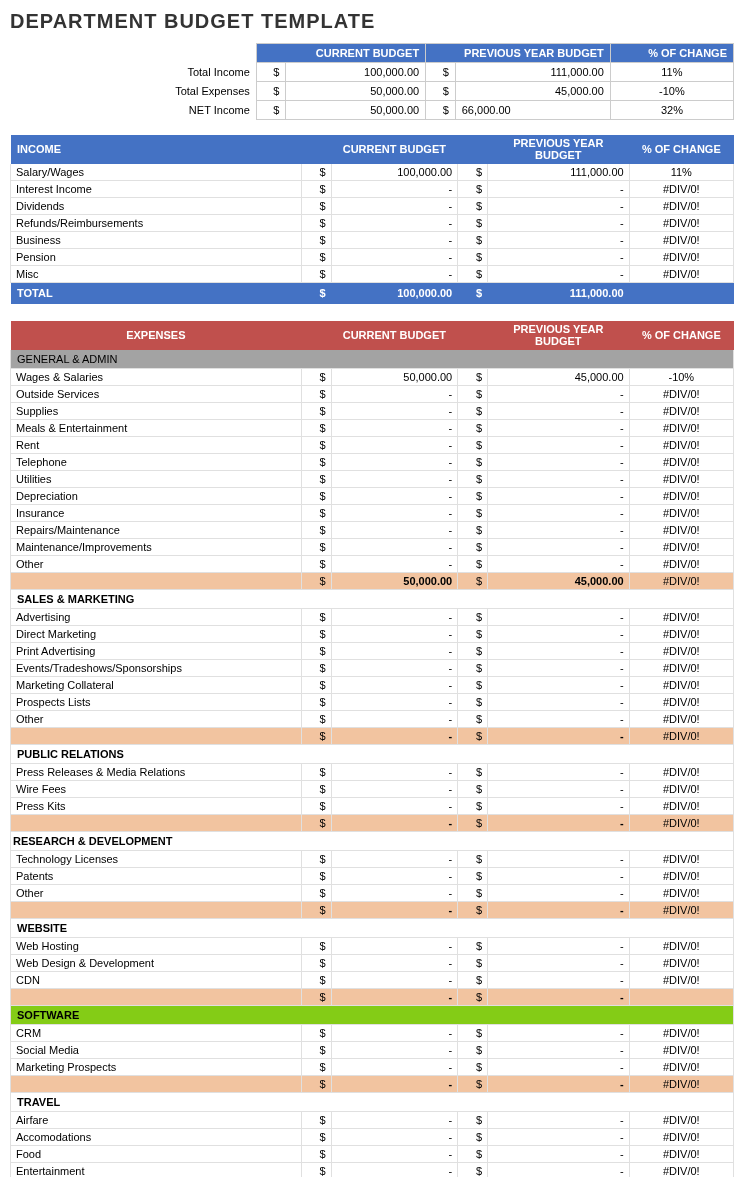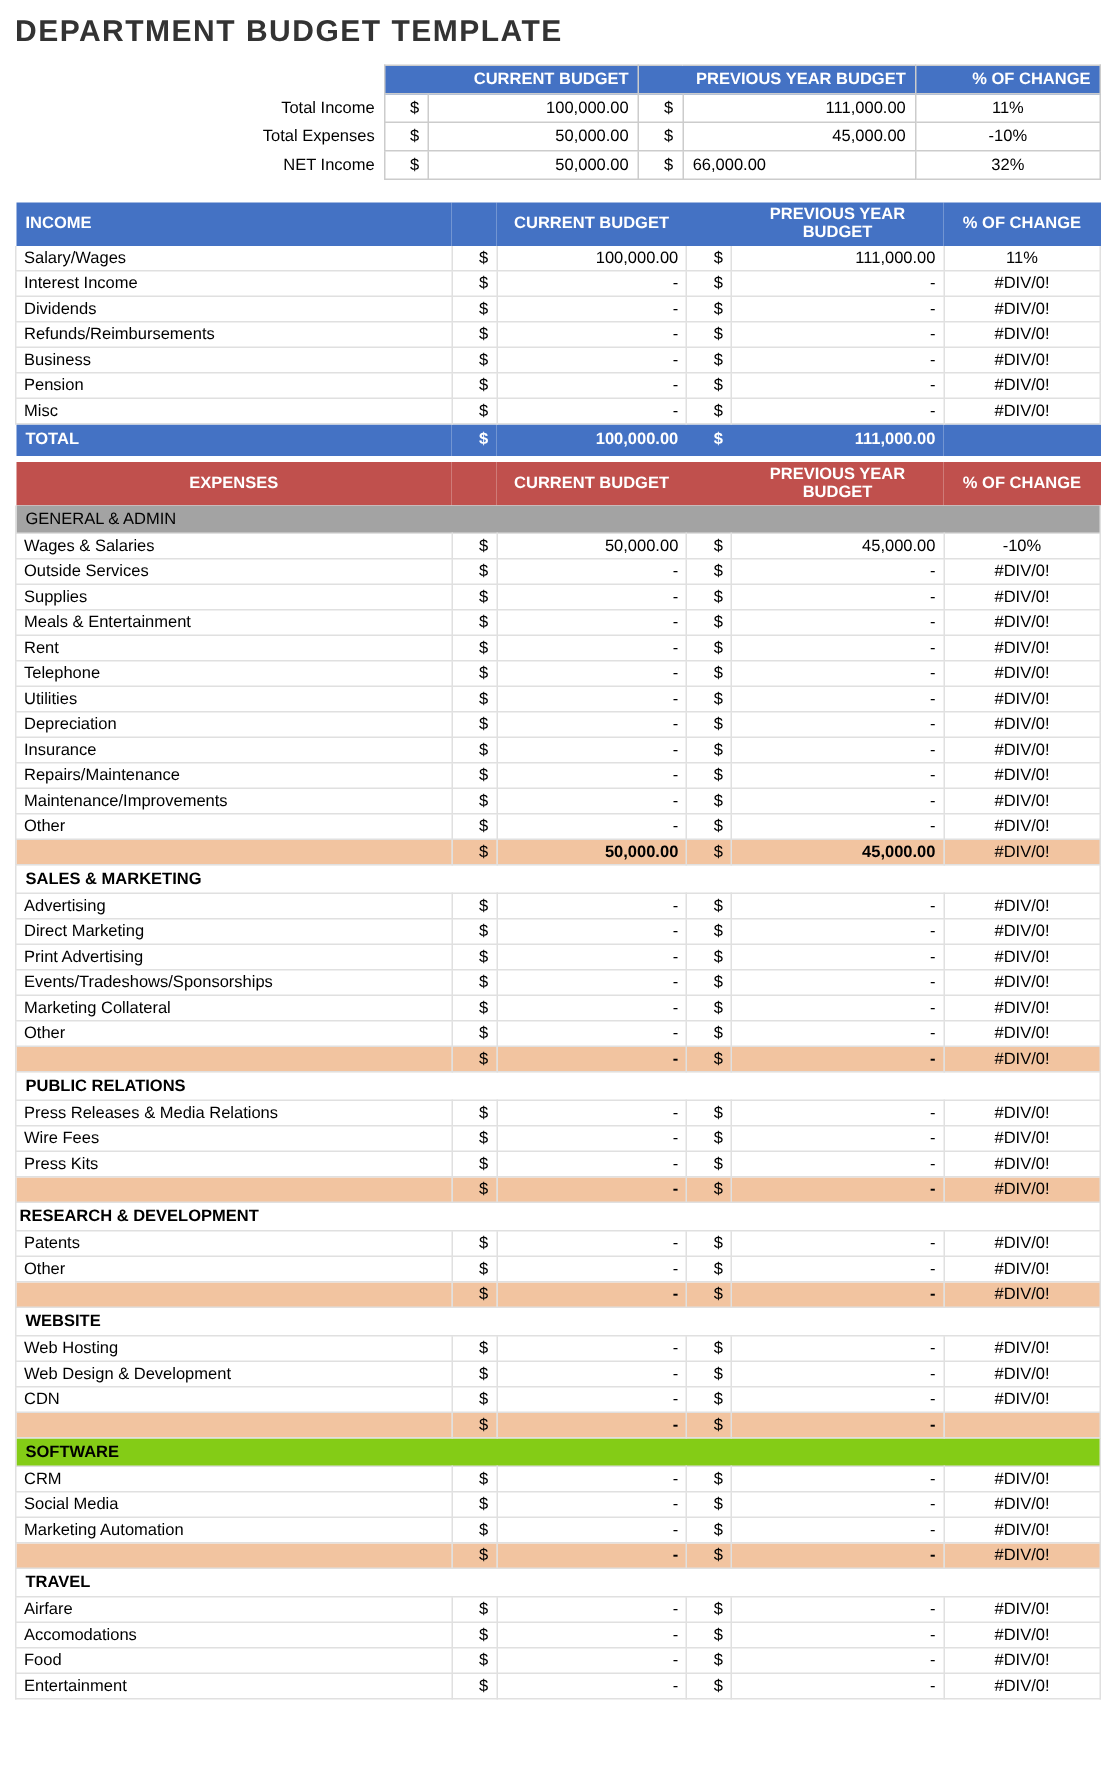--- a/index.html
+++ b/index.html
@@ -125,21 +125,21 @@
       <td class="label-col" style="text-align:right;border:none;">NET Income</td>
       <td style="text-align:right;border:1px solid #ccc;">$</td>
       <td style="text-align:right;border:1px solid #ccc;">50,000.00</td>
       <td style="text-align:right;border:1px solid #ccc;">$</td>
       <td style="text-align:left;border:1px solid #ccc;">66,000.00</td>
       <td style="text-align:center;border:1px solid #ccc;">32%</td>
     </tr>
   </tbody>
 </table>
 
-<table class="main-table" style="margin-bottom:3px;">
+<table class="main-table" style="margin-bottom:16px;">
   <thead>
     <tr class="section-header-blue">
       <td class="col-label" style="padding:4px 6px;">INCOME</td>
       <td class="col-curr1"></td>
       <td class="col-curr-val" style="text-align:center;">CURRENT BUDGET</td>
       <td class="col-prev1"></td>
       <td class="col-prev-val" style="text-align:center;">PREVIOUS YEAR BUDGET</td>
       <td class="col-pct">% OF CHANGE</td>
     </tr>
   </thead>
@@ -367,20 +367,28 @@
     </tr>
       <tr class="data-row">
       <td class="col-label">Marketing Collateral</td>
       <td class="col-curr1">$</td>
       <td class="col-curr-val"> -</td>
       <td class="col-prev1">$</td>
       <td class="col-prev-val"> -</td>
       <td class="col-pct">#DIV/0!</td>
     </tr>
       <tr class="data-row">
+      <td class="col-label">Prospects Lists</td>
+      <td class="col-curr1">$</td>
+      <td class="col-curr-val"> -</td>
+      <td class="col-prev1">$</td>
+      <td class="col-prev-val"> -</td>
+      <td class="col-pct">#DIV/0!</td>
+    </tr>
+      <tr class="data-row">
       <td class="col-label">Other</td>
       <td class="col-curr1">$</td>
       <td class="col-curr-val"> -</td>
       <td class="col-prev1">$</td>
       <td class="col-prev-val"> -</td>
       <td class="col-pct">#DIV/0!</td>
     </tr>
       <tr class="subtotal-row">
     <td class="col-label"></td>
     <td class="col-curr1">$</td>
@@ -421,20 +429,28 @@
     <td class="col-curr1">$</td>
     <td class="col-curr-val" style="font-weight:bold;"> -</td>
     <td class="col-prev1">$</td>
     <td class="col-prev-val" style="font-weight:bold;"> -</td>
     <td class="col-pct">#DIV/0!</td>
   </tr>
       <tr class="subsection-header">
     <td colspan="6" style="font-weight:bold;padding:3px 2px;background:#fff;">RESEARCH &amp; DEVELOPMENT</td>
   </tr>
       <tr class="data-row">
+      <td class="col-label">Technology Licenses</td>
+      <td class="col-curr1">$</td>
+      <td class="col-curr-val"> -</td>
+      <td class="col-prev1">$</td>
+      <td class="col-prev-val"> -</td>
+      <td class="col-pct">#DIV/0!</td>
+    </tr>
+      <tr class="data-row">
       <td class="col-label">Patents</td>
       <td class="col-curr1">$</td>
       <td class="col-curr-val"> -</td>
       <td class="col-prev1">$</td>
       <td class="col-prev-val"> -</td>
       <td class="col-pct">#DIV/0!</td>
     </tr>
       <tr class="data-row">
       <td class="col-label">Other</td>
       <td class="col-curr1">$</td>
@@ -499,21 +515,21 @@
     </tr>
       <tr class="data-row">
       <td class="col-label">Social Media</td>
       <td class="col-curr1">$</td>
       <td class="col-curr-val"> -</td>
       <td class="col-prev1">$</td>
       <td class="col-prev-val"> -</td>
       <td class="col-pct">#DIV/0!</td>
     </tr>
       <tr class="data-row">
-      <td class="col-label">Marketing Automation</td>
+      <td class="col-label">Marketing Prospects</td>
       <td class="col-curr1">$</td>
       <td class="col-curr-val"> -</td>
       <td class="col-prev1">$</td>
       <td class="col-prev-val"> -</td>
       <td class="col-pct">#DIV/0!</td>
     </tr>
       <tr class="subtotal-row">
     <td class="col-label"></td>
     <td class="col-curr1">$</td>
     <td class="col-curr-val" style="font-weight:bold;"> -</td>

